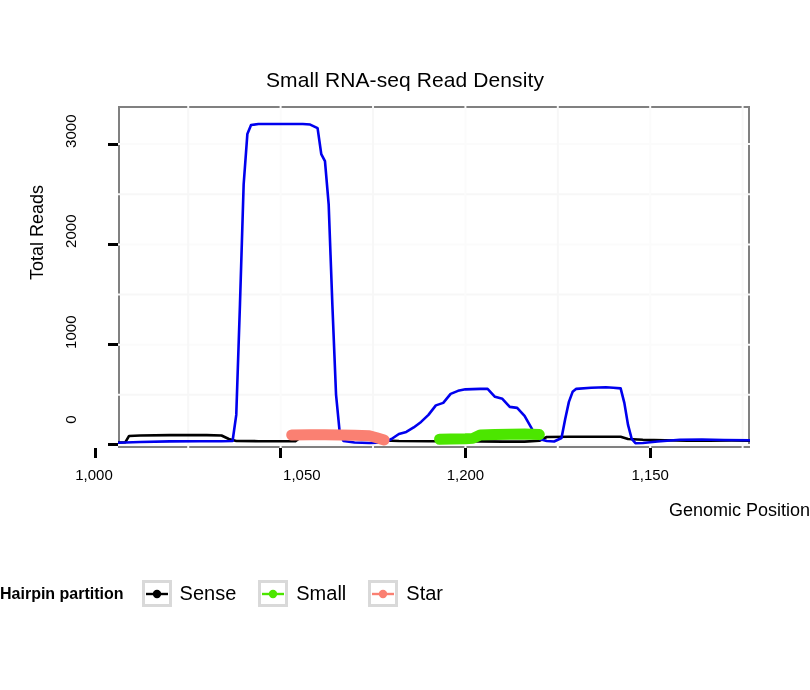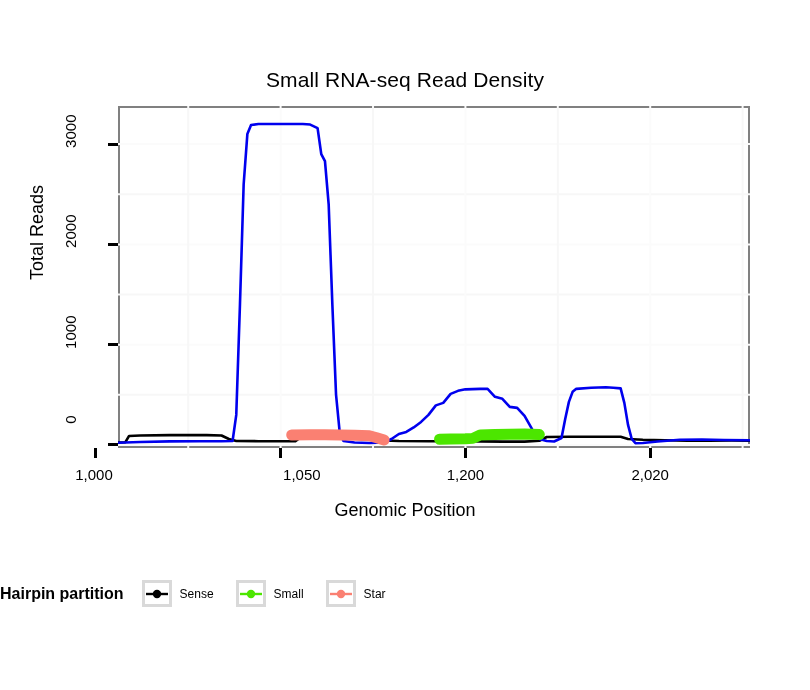--- a/index.html
+++ b/index.html
@@ -39,21 +39,21 @@
     text-align: center;
     font-size: 18px;
     transform: rotate(-90deg);
     transform-origin: center center;
   }
   .xlabel {
     position: absolute;
     left: 0;
     top: 500px;
     width: 810px;
-    text-align: center;
+    text-align: right;
     font-size: 18px;
   }
   .plot-panel {
     position: absolute;
     left: 118px;
     top: 106px;
     width: 632px;
     height: 342px;
     border: 2px solid #808080;
     box-sizing: border-box;
@@ -123,21 +123,21 @@
     height: 27px;
     border: 3px solid #d9d9d9;
     box-sizing: border-box;
     display: flex;
     align-items: center;
     justify-content: center;
     background: #ffffff;
     margin-right: 8px;
   }
   .legend-label {
-    font-size: 12px;
+    font-size: 20px;
     margin-right: 14px;
   }
 </style>
 </head>
 <body>
 
 <div id="figure">
 
   <div class="chart-title">Small RNA-seq Read Density</div>
 
@@ -178,21 +178,21 @@
       <div class="ytick-label" style="position: absolute; left: 40px; top: 136.111px; width: 60px; transform-origin: center center;">3000</div>
     </div>
   <div id="x-axis">
       <div class="xtick-mark" style="left: 94.3246px;"></div>
       <div class="xtick-label" style="left: 94px;">1,000</div>
       <div class="xtick-mark" style="left: 279.12px;"></div>
       <div class="xtick-label" style="left: 280.62px; text-align: right;">1,050</div>
       <div class="xtick-mark" style="left: 463.915px;"></div>
       <div class="xtick-label" style="left: 465.415px;">1,200</div>
       <div class="xtick-mark" style="left: 648.711px;"></div>
-      <div class="xtick-label" style="left: 650.211px;">2,020</div>
+      <div class="xtick-label" style="left: 650.211px;">1,150</div>
     </div>
 
   <div class="legend">
     <span class="legend-title">Hairpin partition</span>
     <span id="legend-items" style="display:flex;align-items:center;">
         <span class="legend-item">
           <span class="legend-key">
             <svg width="24" height="20">
               <line x1="1" y1="10" x2="23" y2="10" stroke="#000000" stroke-width="2.4"></line>
               <circle cx="12" cy="10" r="4.2" fill="#000000"></circle>

